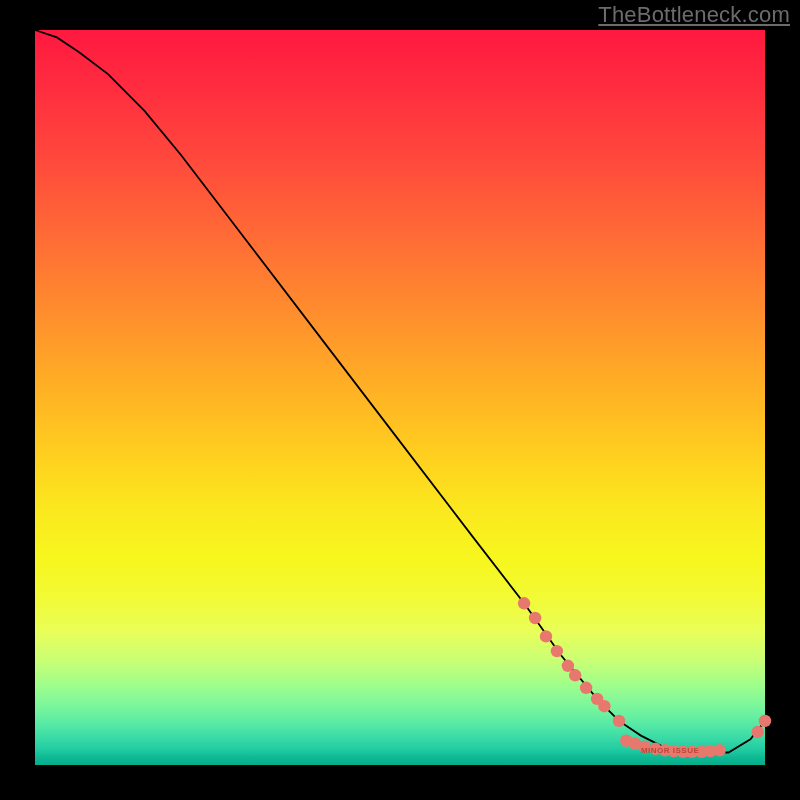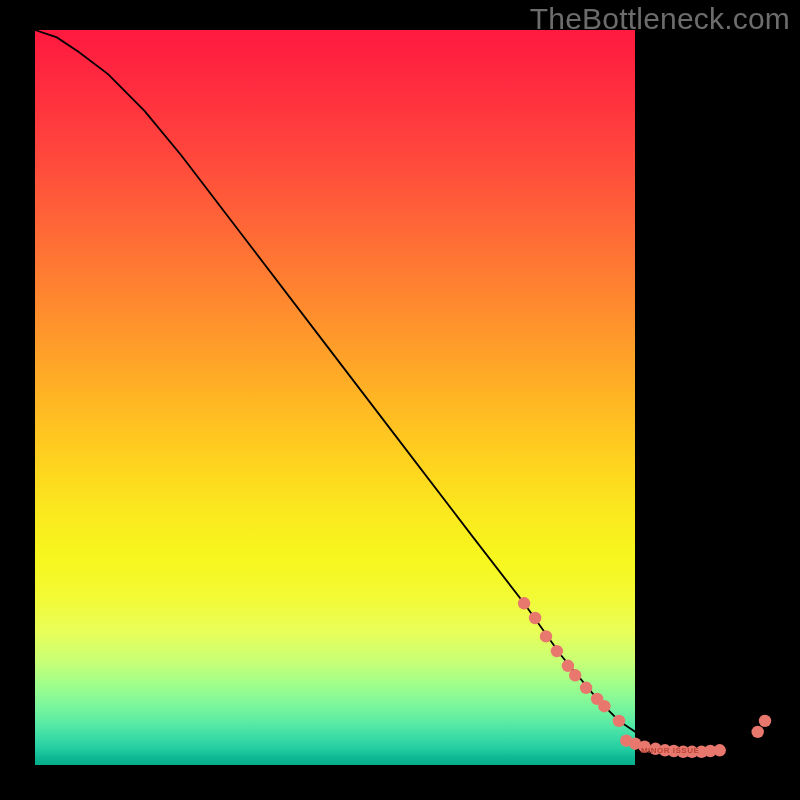--- a/index.html
+++ b/index.html
@@ -15,29 +15,30 @@
     position: relative;
     width: 800px;
     height: 800px;
     background: #000;
   }
   .watermark {
     position: absolute;
     top: 2px;
     right: 10px;
     color: #6c6c6c;
-    font-size: 30px;
+    font-size: 22px;
     font-weight: 400;
     letter-spacing: 0.2px;
+    text-decoration: underline;
   }
   .plot-area {
     position: absolute;
     left: 35px;
     top: 30px;
-    width: 600px;
+    width: 730px;
     height: 735px;
     
     background: linear-gradient(to bottom,
       #ff193f 0%,
       #ff2d3f 8%,
       #ff4a3c 18%,
       #ff6b36 28%,
       #ff8c2e 38%,
       #ffae25 48%,
       #ffd01f 58%,

